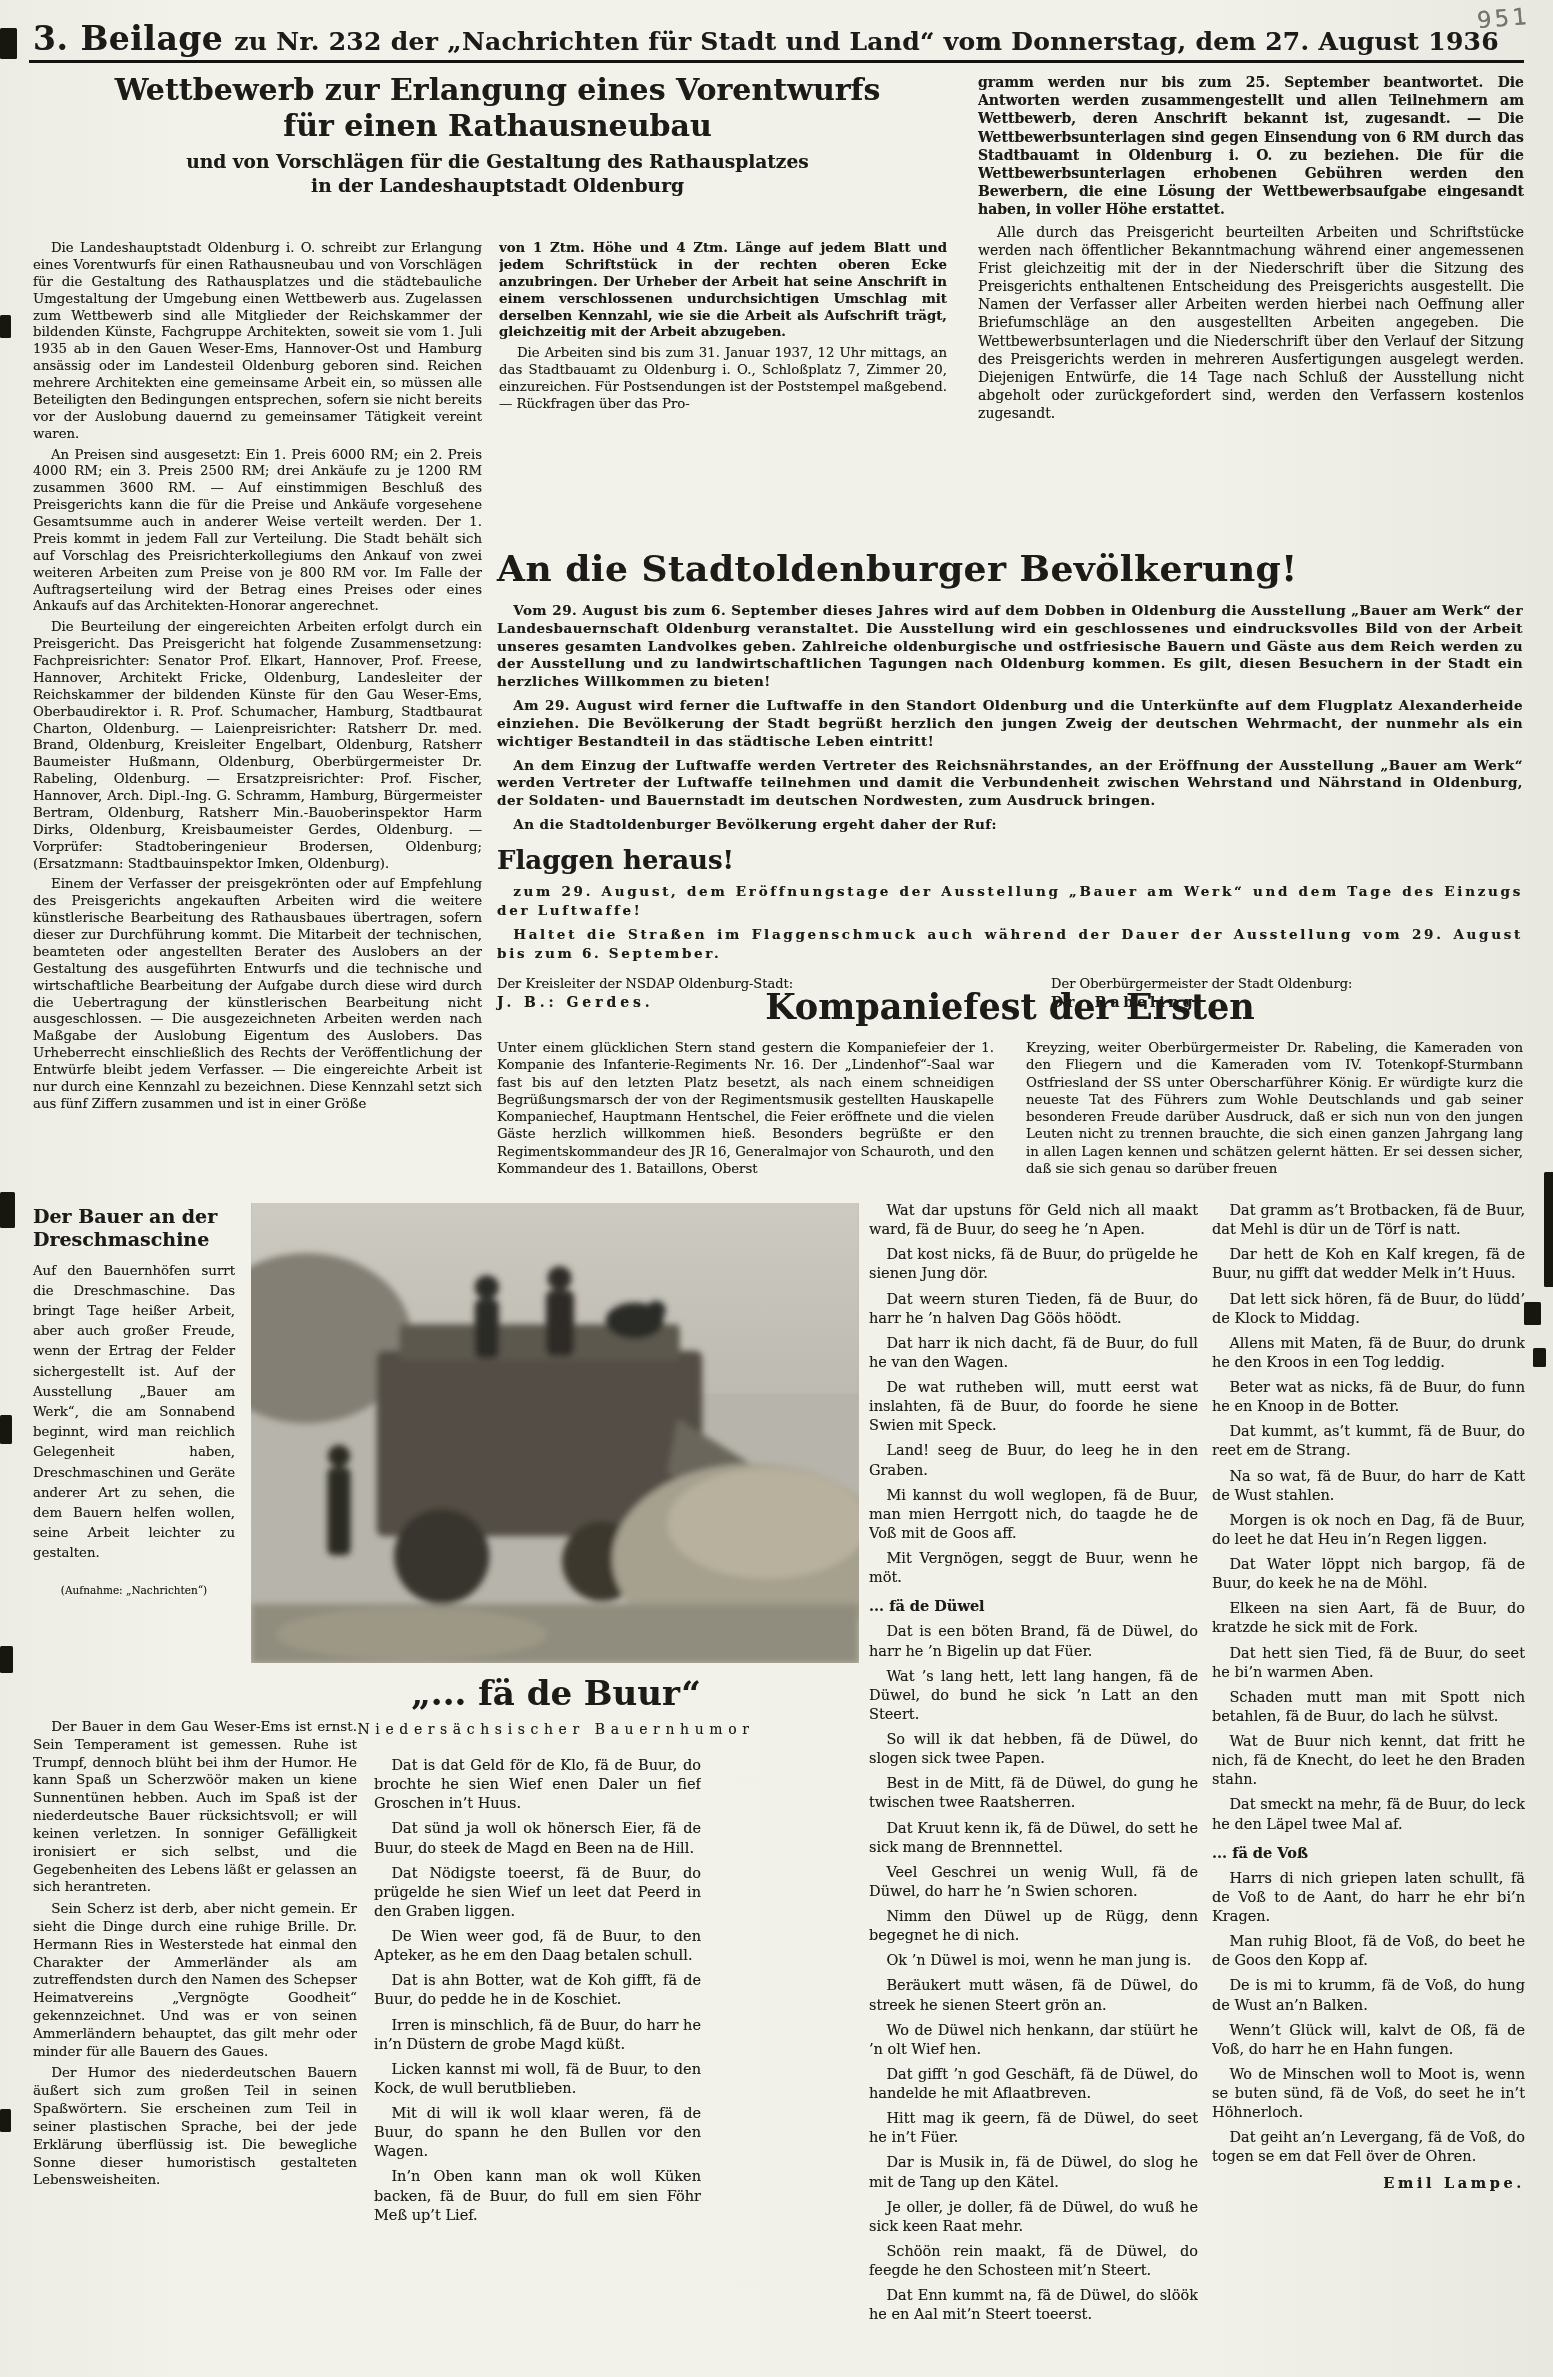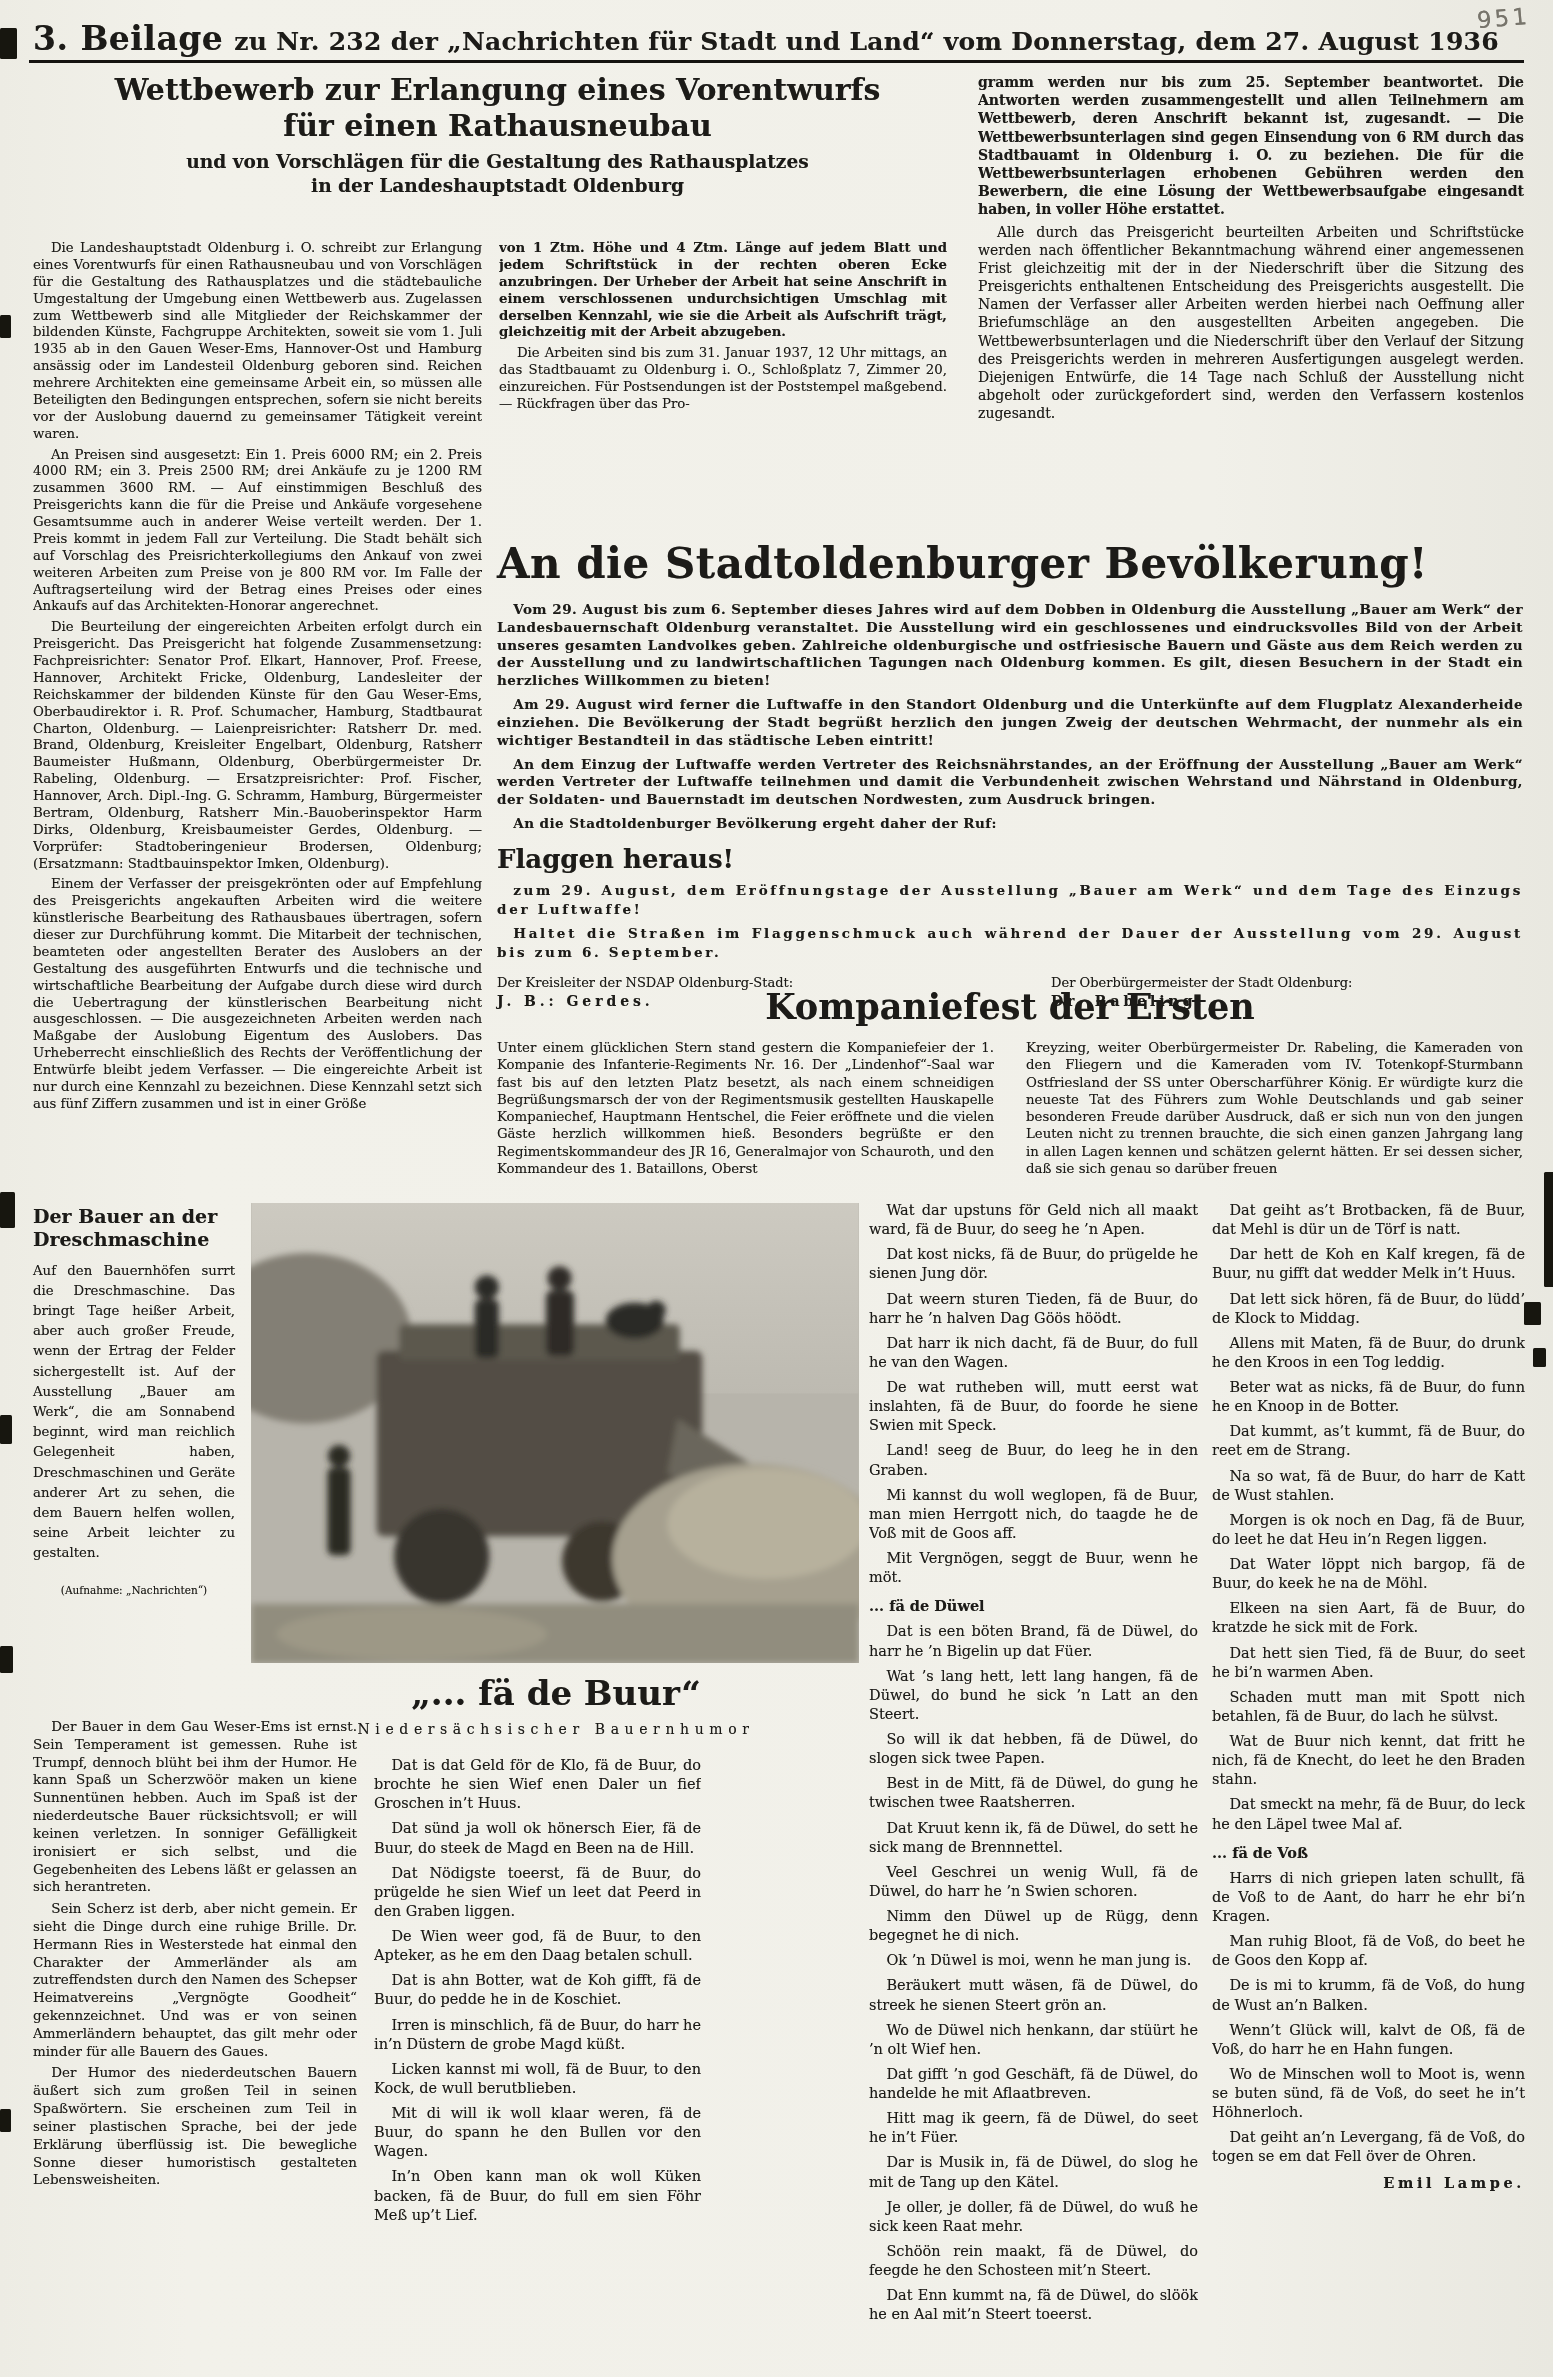--- a/index.html
+++ b/index.html
@@ -26,21 +26,21 @@
   
   .col{position:absolute;text-align:justify;overflow:hidden;hyphens:auto;}
   .col p{margin:0 0 4px;text-indent:1.35em;}
   .cont p:first-child{text-indent:0;font-weight:bold;}
   .bodytext{font-size:13.3px;line-height:1.27;}
   .col-a{top:240px;left:33px;width:449px;height:950px;}
   .col-b{top:240px;left:499px;width:448px;height:290px;}
   .col-c{top:73px;left:978px;width:546px;height:456px;font-size:14px;line-height:1.3;}
   
   .aufruf{position:absolute;top:535px;left:497px;width:1026px;}
-  .aufruf-h{font-size:42px;font-weight:bold;margin:4px 0 13px;letter-spacing:0.5px;}
+  .aufruf-h{font-size:36px;font-weight:bold;margin:12px 0 13px;letter-spacing:0.5px;}
   .aufruf-body p{font-size:13.5px;font-weight:bold;letter-spacing:.035em;line-height:1.32;text-align:justify;margin:0 0 6px;text-indent:1.2em;}
   .flaggen-h{font-size:26px;font-weight:bold;text-align:left;margin:11px 0 7px;}
   .flaggen-lines p{font-size:13.5px;font-weight:bold;letter-spacing:.2em;line-height:1.42;text-align:justify;margin:0 0 5px;text-indent:1.2em;}
   .sigs{display:flex;justify-content:space-between;margin-top:13px;}
   .sig{width:46%;}
   .sig-role{font-size:13px;margin:0;}
   .sig-name{font-size:14px;font-weight:bold;letter-spacing:.28em;margin:3px 0 0;}
   
   .kf{position:absolute;top:986px;left:497px;width:1026px;}
   .kf-h{font-size:35px;font-weight:bold;text-align:center;margin:0 0 12px;}
@@ -240,21 +240,21 @@
         <p>Hitt mag ik geern, fä de Düwel, do seet he in’t Füer.</p>
         <p>Dar is Musik in, fä de Düwel, do slog he mit de Tang up den Kätel.</p>
         <p>Je oller, je doller, fä de Düwel, do wuß he sick keen Raat mehr.</p>
         <p>Schöön rein maakt, fä de Düwel, do feegde he den Schosteen mit’n Steert.</p>
         <p>Dat Enn kummt na, fä de Düwel, do slöök he en Aal mit’n Steert toeerst.</p>
       </div>
   </div>
 
   <div class="col col-e dialect">
     <div>
-        <p>Dat geiht as’t Brotbacken, fä de Buur, dat Mehl is dür un de Törf is natt.</p>
+        <p>Dat gramm as’t Brotbacken, fä de Buur, dat Mehl is dür un de Törf is natt.</p>
         <p>Dar hett de Koh en Kalf kregen, fä de Buur, nu gifft dat wedder Melk in’t Huus.</p>
         <p>Dat lett sick hören, fä de Buur, do lüdd’ de Klock to Middag.</p>
         <p>Allens mit Maten, fä de Buur, do drunk he den Kroos in een Tog leddig.</p>
         <p>Beter wat as nicks, fä de Buur, do funn he en Knoop in de Botter.</p>
         <p>Dat kummt, as’t kummt, fä de Buur, do reet em de Strang.</p>
         <p>Na so wat, fä de Buur, do harr de Katt de Wust stahlen.</p>
         <p>Morgen is ok noch en Dag, fä de Buur, do leet he dat Heu in’n Regen liggen.</p>
         <p>Dat Water löppt nich bargop, fä de Buur, do keek he na de Möhl.</p>
         <p>Elkeen na sien Aart, fä de Buur, do kratzde he sick mit de Fork.</p>
         <p>Dat hett sien Tied, fä de Buur, do seet he bi’n warmen Aben.</p>

